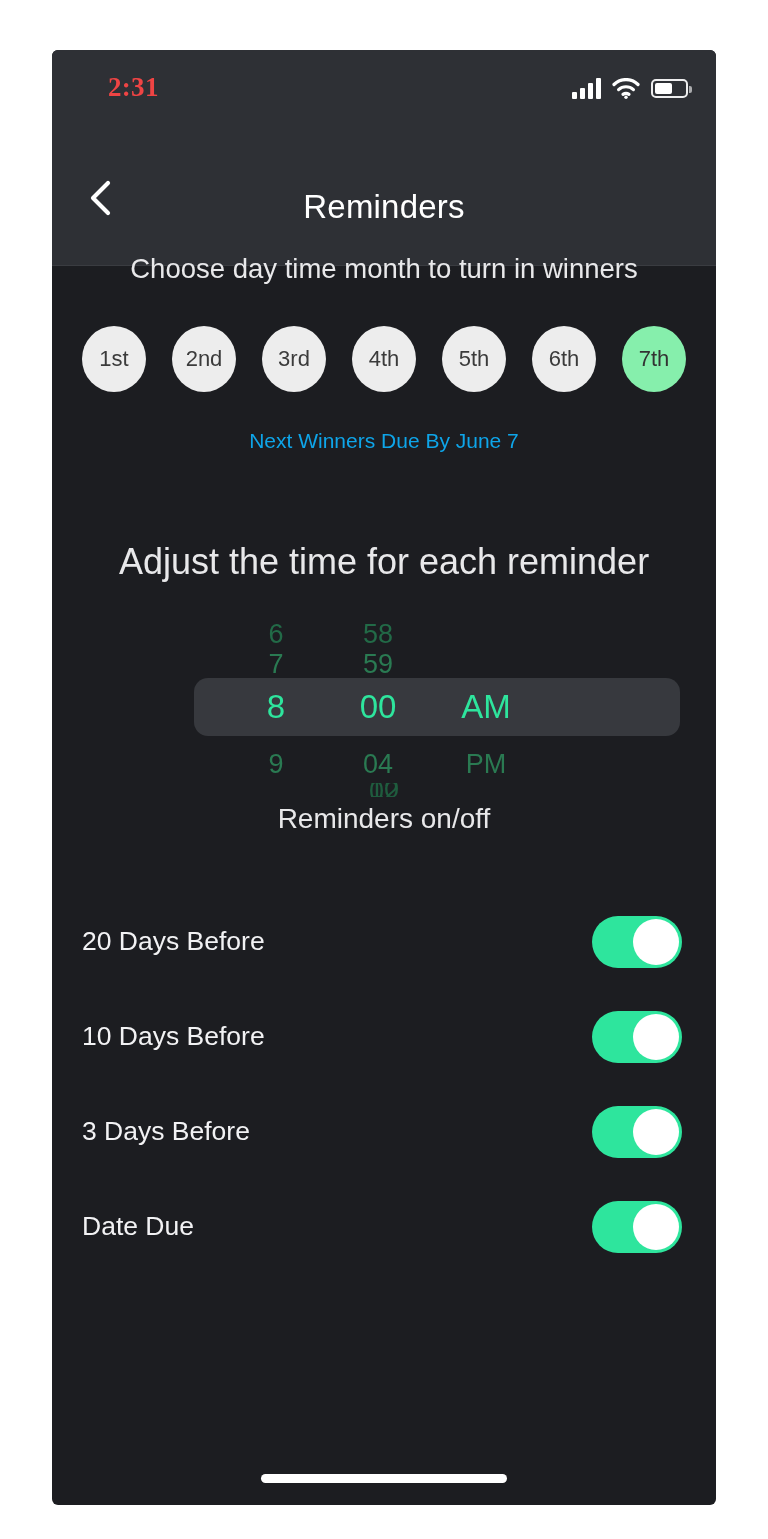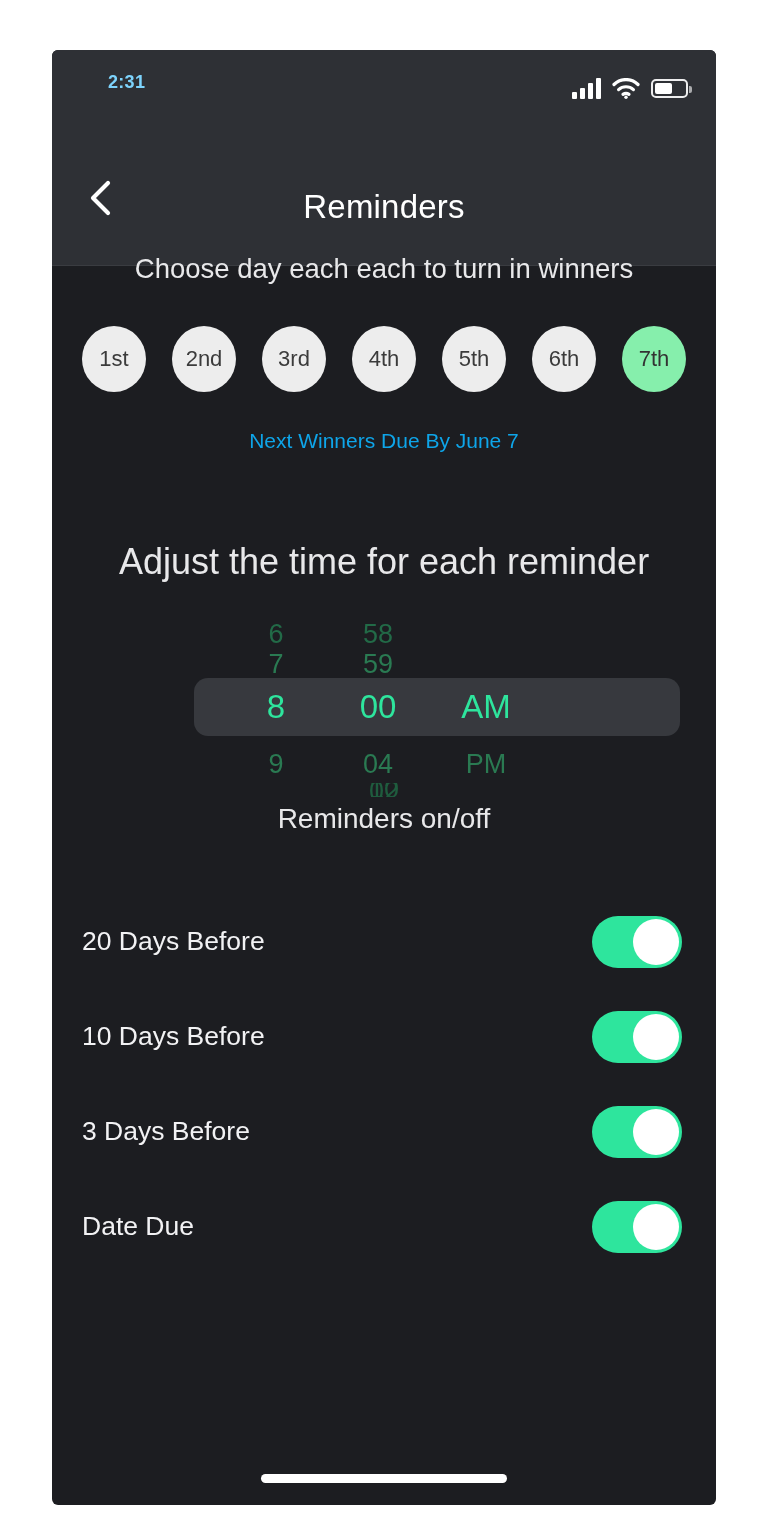--- a/index.html
+++ b/index.html
@@ -20,22 +20,23 @@
   }
 
   
   .statusbar {
     position: absolute; left: 0; top: 0;
     width: 100%; height: 76px;
     background: #2e3035;
   }
   .status-time {
     position: absolute; left: 56px; top: 22px;
-    color: #7dd3fc; font-size: 18px; font-weight: bold;
+    color: #ef4444; font-size: 27px; font-weight: bold;
     letter-spacing: 0.3px;
+    font-family: Liberation Serif, serif;
   }
   .status-icons {
     position: absolute; right: 28px; top: 22px;
     display: flex; align-items: center; gap: 11px; height: 32px;
   }
   .bars { display: flex; align-items: flex-end; gap: 3px; height: 21px; }
   .bars i { display: block; width: 5px; background: #ffffff; border-radius: 1px; }
   .bars i:nth-child(1) { height: 7px; }
   .bars i:nth-child(2) { height: 11px; }
   .bars i:nth-child(3) { height: 16px; }
@@ -202,21 +203,21 @@
 
   <div class="navbar">
     <div class="back-chevron">
       <svg width="56" height="56" viewBox="0 0 56 56">
         <path d="M34 13 L19 28 L34 43" stroke="#ffffff" stroke-width="4.2" fill="none" stroke-linecap="round" stroke-linejoin="round"></path>
       </svg>
     </div>
     <div class="nav-title">Reminders</div>
   </div>
 
-  <div class="section-title" id="title-choose-day">Choose day each each to turn in winners</div>
+  <div class="section-title" id="title-choose-day">Choose day time month to turn in winners</div>
 
   <div class="day-row">
     <div class="day-chip">1st</div>
     <div class="day-chip">2nd</div>
     <div class="day-chip">3rd</div>
     <div class="day-chip">4th</div>
     <div class="day-chip">5th</div>
     <div class="day-chip">6th</div>
     <div class="day-chip selected">7th</div>
   </div>

